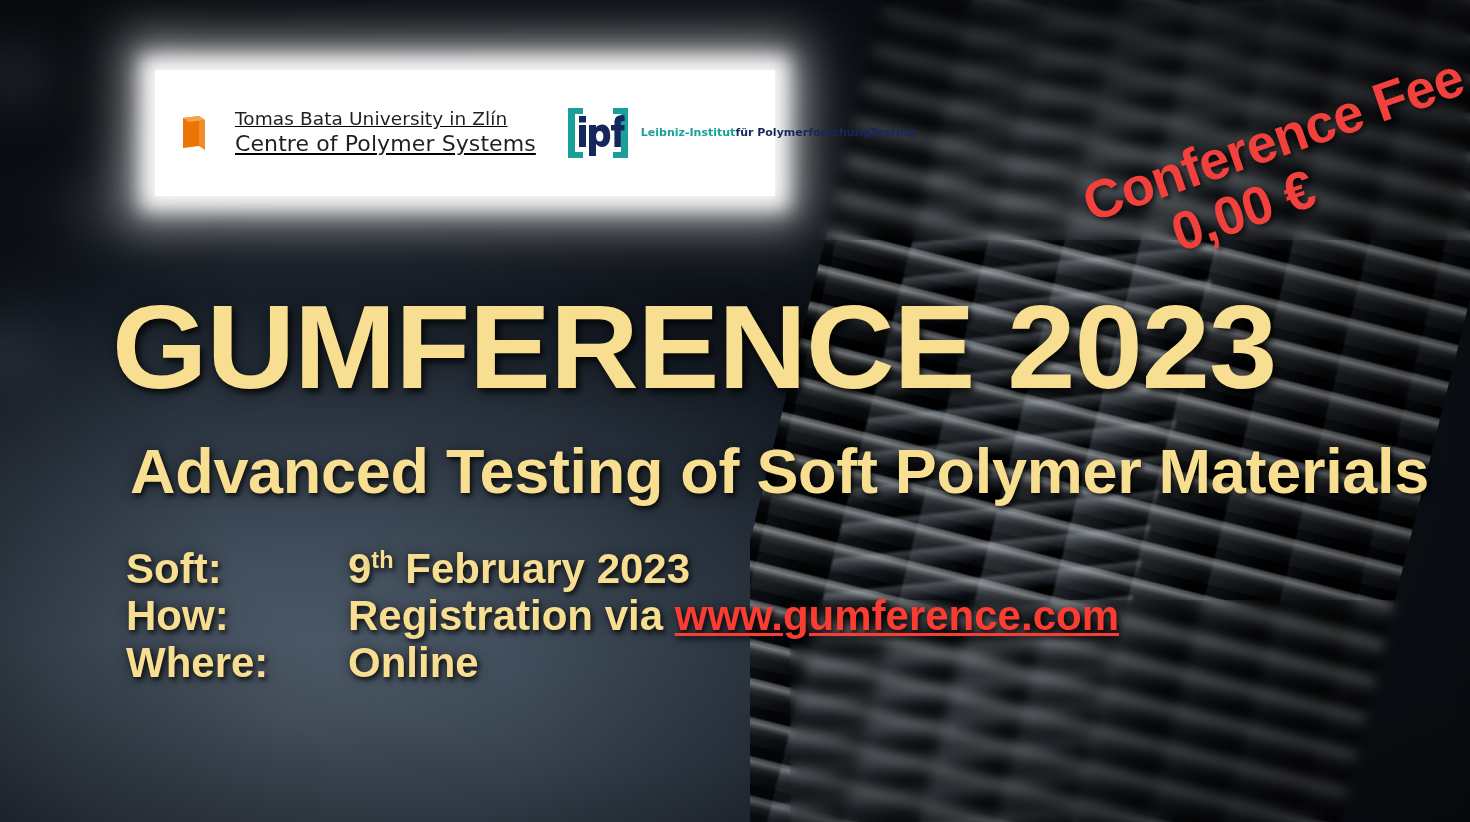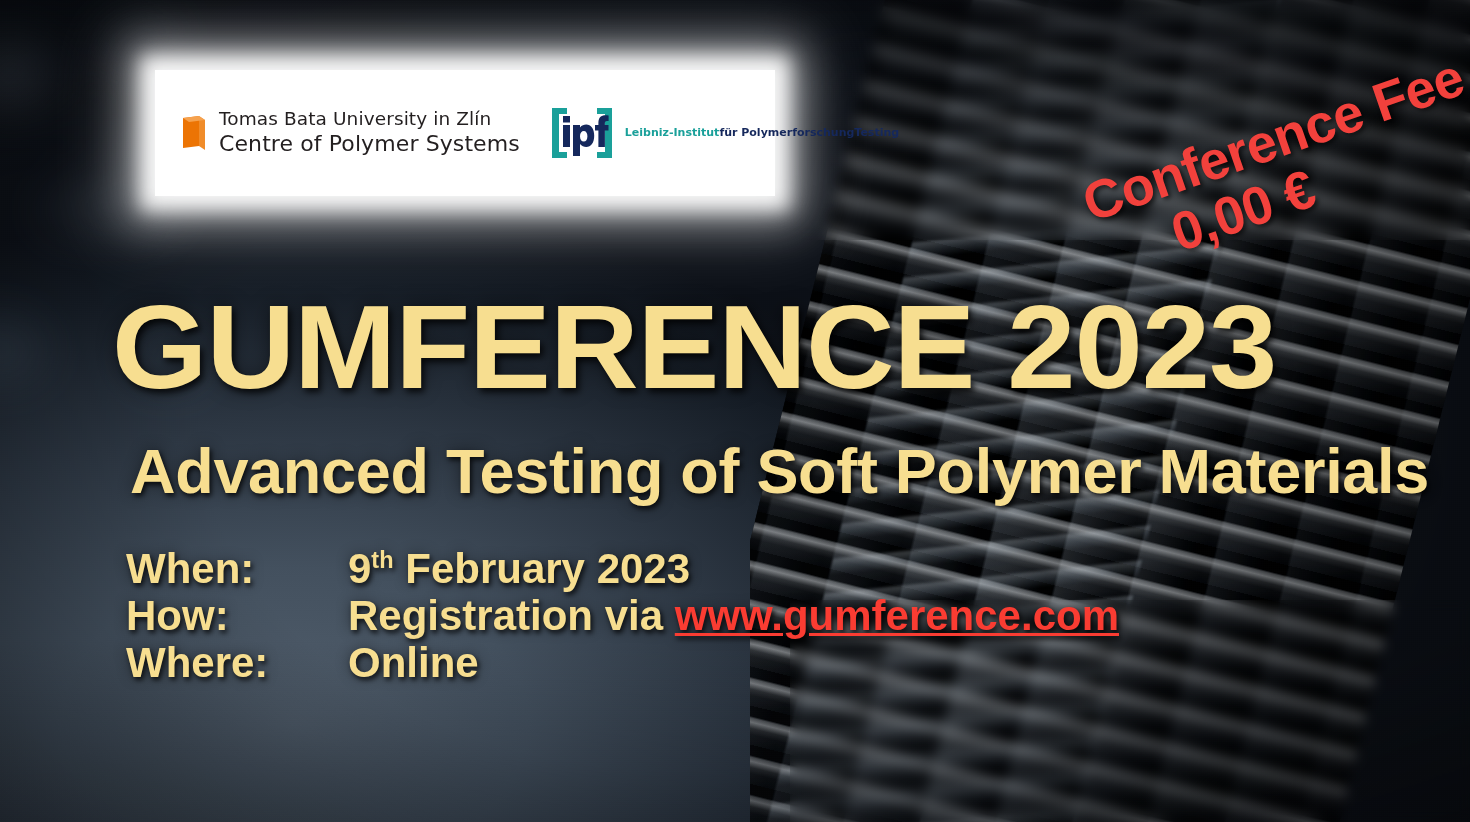--- a/index.html
+++ b/index.html
@@ -176,22 +176,23 @@
     align-items: center;
     padding: 0 26px;
     box-sizing: border-box;
     gap: 30px;
   }
 
   
   .tbu-logo {
     display: flex;
     align-items: center;
-    gap: 12px;
+    gap: 28px;
     flex: 0 0 auto;
+    text-decoration: underline;
   }
   .tbu-book { width: 26px; height: 34px; flex: 0 0 auto; }
   .tbu-text {
     display: flex;
     flex-direction: column;
     line-height: 1.22;
     color: #231f20;
     font-family: "DejaVu Sans", sans-serif;
     font-size: 18.5px;
     letter-spacing: .1px;
@@ -378,21 +379,21 @@
     <span>Conference Fee</span>
     <span class="fee-line2">0,00 €</span>
   </div>
 
   <div class="title-main">GUMFERENCE 2023</div>
   <div class="title-sub">Advanced Testing of Soft Polymer Materials</div>
 
   <div class="details">
 
     <div class="detail-row">
-      <span class="detail-label">When:</span>
+      <span class="detail-label">Soft:</span>
       <span class="detail-value"><span>9</span><span class="sup-th">th</span><span> February 2023</span></span>
     </div>
 
     <div class="detail-row">
       <span class="detail-label">How:</span>
       <span class="detail-value"><span>Registration via </span><a class="url-link" href="#">www.gumference.com</a></span>
     </div>
 
     <div class="detail-row">
       <span class="detail-label">Where:</span>

